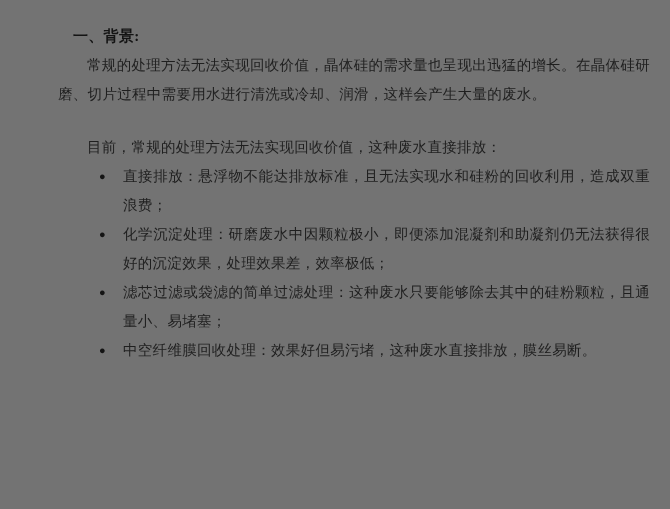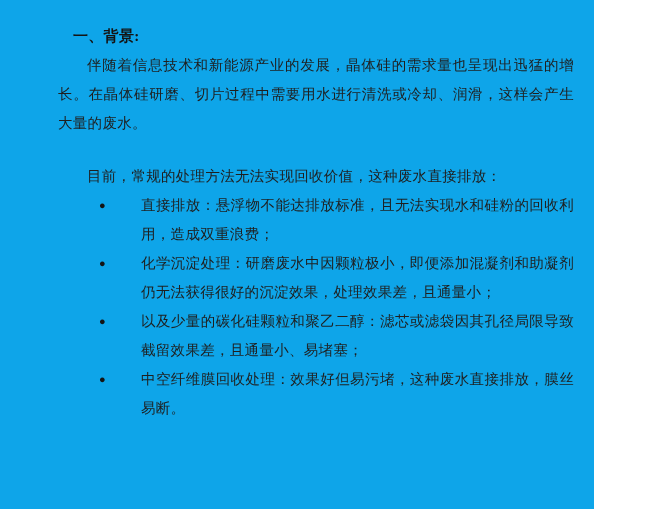--- a/index.html
+++ b/index.html
@@ -8,23 +8,23 @@
   }
   body {
     width: 670px;
     height: 509px;
     background: #ffffff;
     overflow: hidden;
     font-family: "Liberation Serif", "DejaVu Serif", serif;
   }
   .page {
     box-sizing: border-box;
-    width: 594px;
+    width: 670px;
     height: 509px;
-    background: #0ea5e9;
+    background: #737373;
     padding: 22px 20px 0 58px;
     color: #1f1f1f;
     font-size: 14.5px;
     line-height: 29px;
     letter-spacing: 0.3px;
   }
   .heading {
     font-weight: bold;
     font-size: 15px;
     margin: 0 0 0 15px;
@@ -51,49 +51,48 @@
   }
   .bullet {
     flex: 0 0 24px;
     width: 24px;
     font-size: 11px;
     line-height: 29px;
     color: #141414;
   }
   .issue-text {
     flex: 1 1 auto;
-    margin-left: 18px;
   }
 </style>
 </head>
 <body>
 
 <div class="page">
 
   <h2 class="heading">一、背景:</h2>
 
-  <p class="para">伴随着信息技术和新能源产业的发展，晶体硅的需求量也呈现出迅猛的增长。在晶体硅研磨、切片过程中需要用水进行清洗或冷却、润滑，这样会产生大量的废水。</p>
+  <p class="para">常规的处理方法无法实现回收价值，晶体硅的需求量也呈现出迅猛的增长。在晶体硅研磨、切片过程中需要用水进行清洗或冷却、润滑，这样会产生大量的废水。</p>
 
 
   <div class="spacer"></div>
 
   <p class="para">目前，常规的处理方法无法实现回收价值，这种废水直接排放：</p>
 
   <ul class="issues-list">
     <li class="issue-item">
       <span class="bullet">●</span>
       <span class="issue-text">直接排放：悬浮物不能达排放标准，且无法实现水和硅粉的回收利用，造成双重浪费；</span>
     </li>
     <li class="issue-item">
       <span class="bullet">●</span>
-      <span class="issue-text">化学沉淀处理：研磨废水中因颗粒极小，即便添加混凝剂和助凝剂仍无法获得很好的沉淀效果，处理效果差，且通量小；</span>
+      <span class="issue-text">化学沉淀处理：研磨废水中因颗粒极小，即便添加混凝剂和助凝剂仍无法获得很好的沉淀效果，处理效果差，效率极低；</span>
     </li>
     <li class="issue-item">
       <span class="bullet">●</span>
-      <span class="issue-text">以及少量的碳化硅颗粒和聚乙二醇：滤芯或滤袋因其孔径局限导致截留效果差，且通量小、易堵塞；</span>
+      <span class="issue-text">滤芯过滤或袋滤的简单过滤处理：这种废水只要能够除去其中的硅粉颗粒，且通量小、易堵塞；</span>
     </li>
     <li class="issue-item">
       <span class="bullet">●</span>
       <span class="issue-text">中空纤维膜回收处理：效果好但易污堵，这种废水直接排放，膜丝易断。</span>
     </li>
   </ul>
 
 </div>
 
 </body></html>

